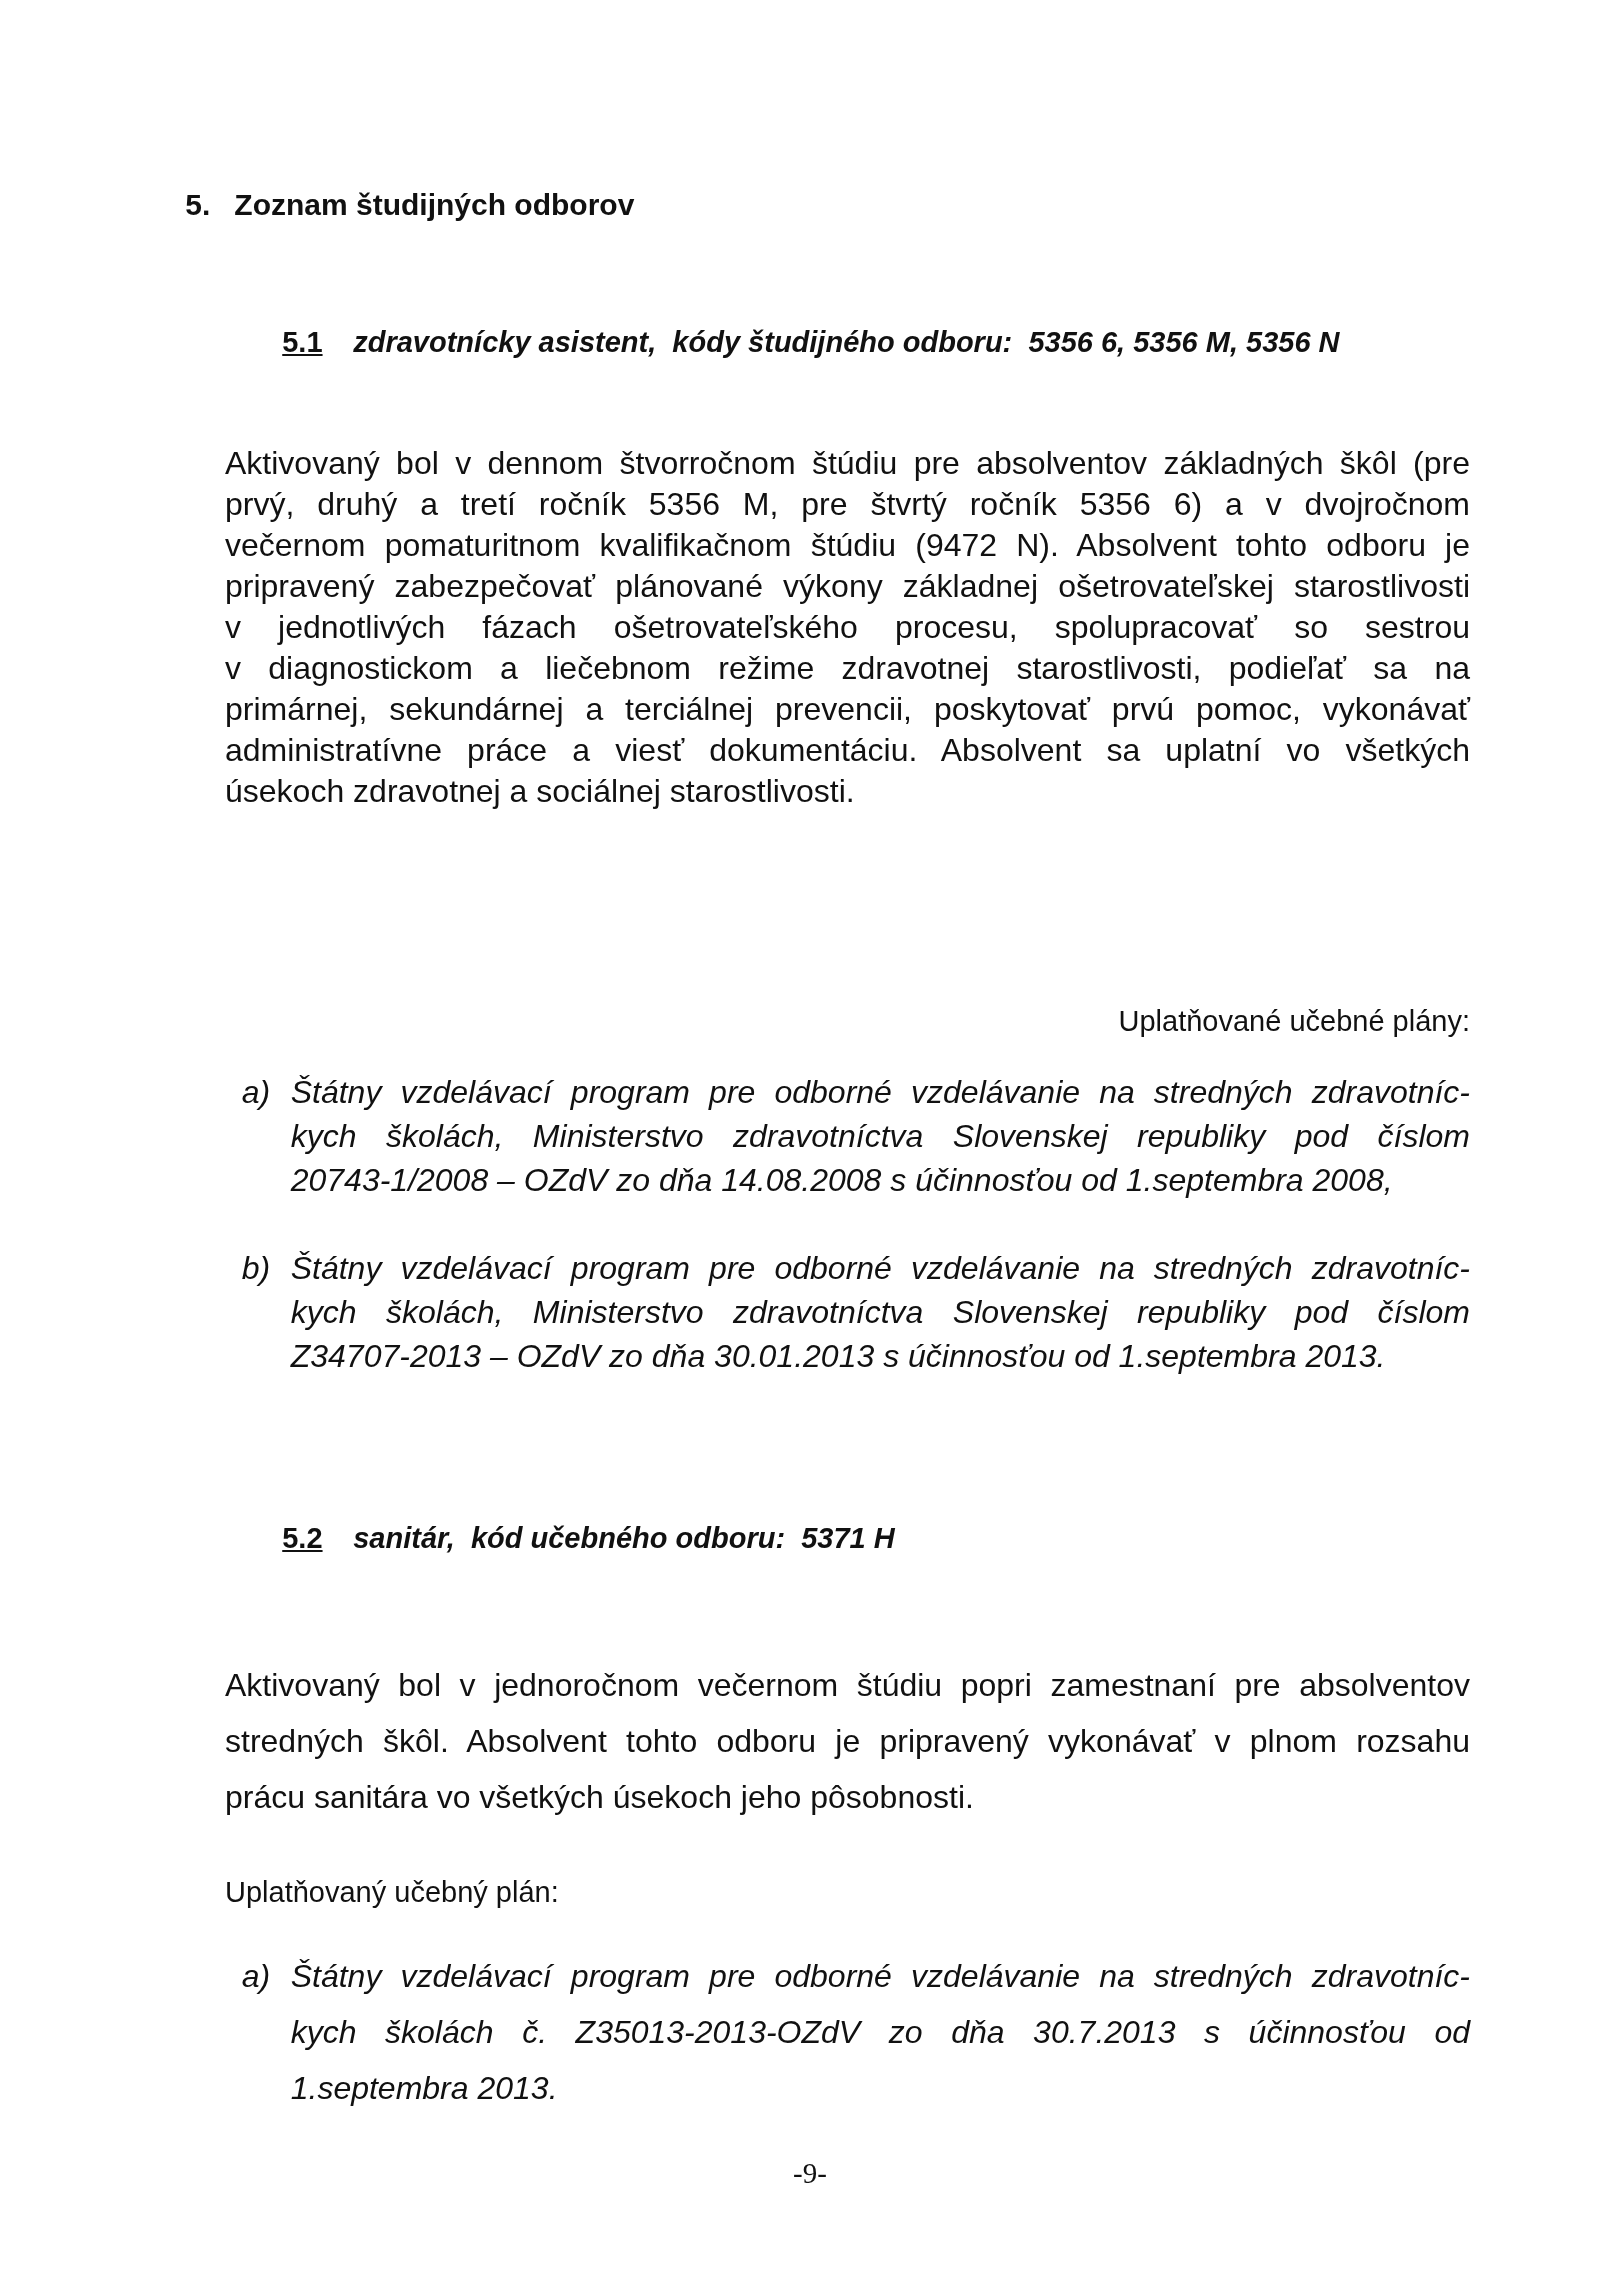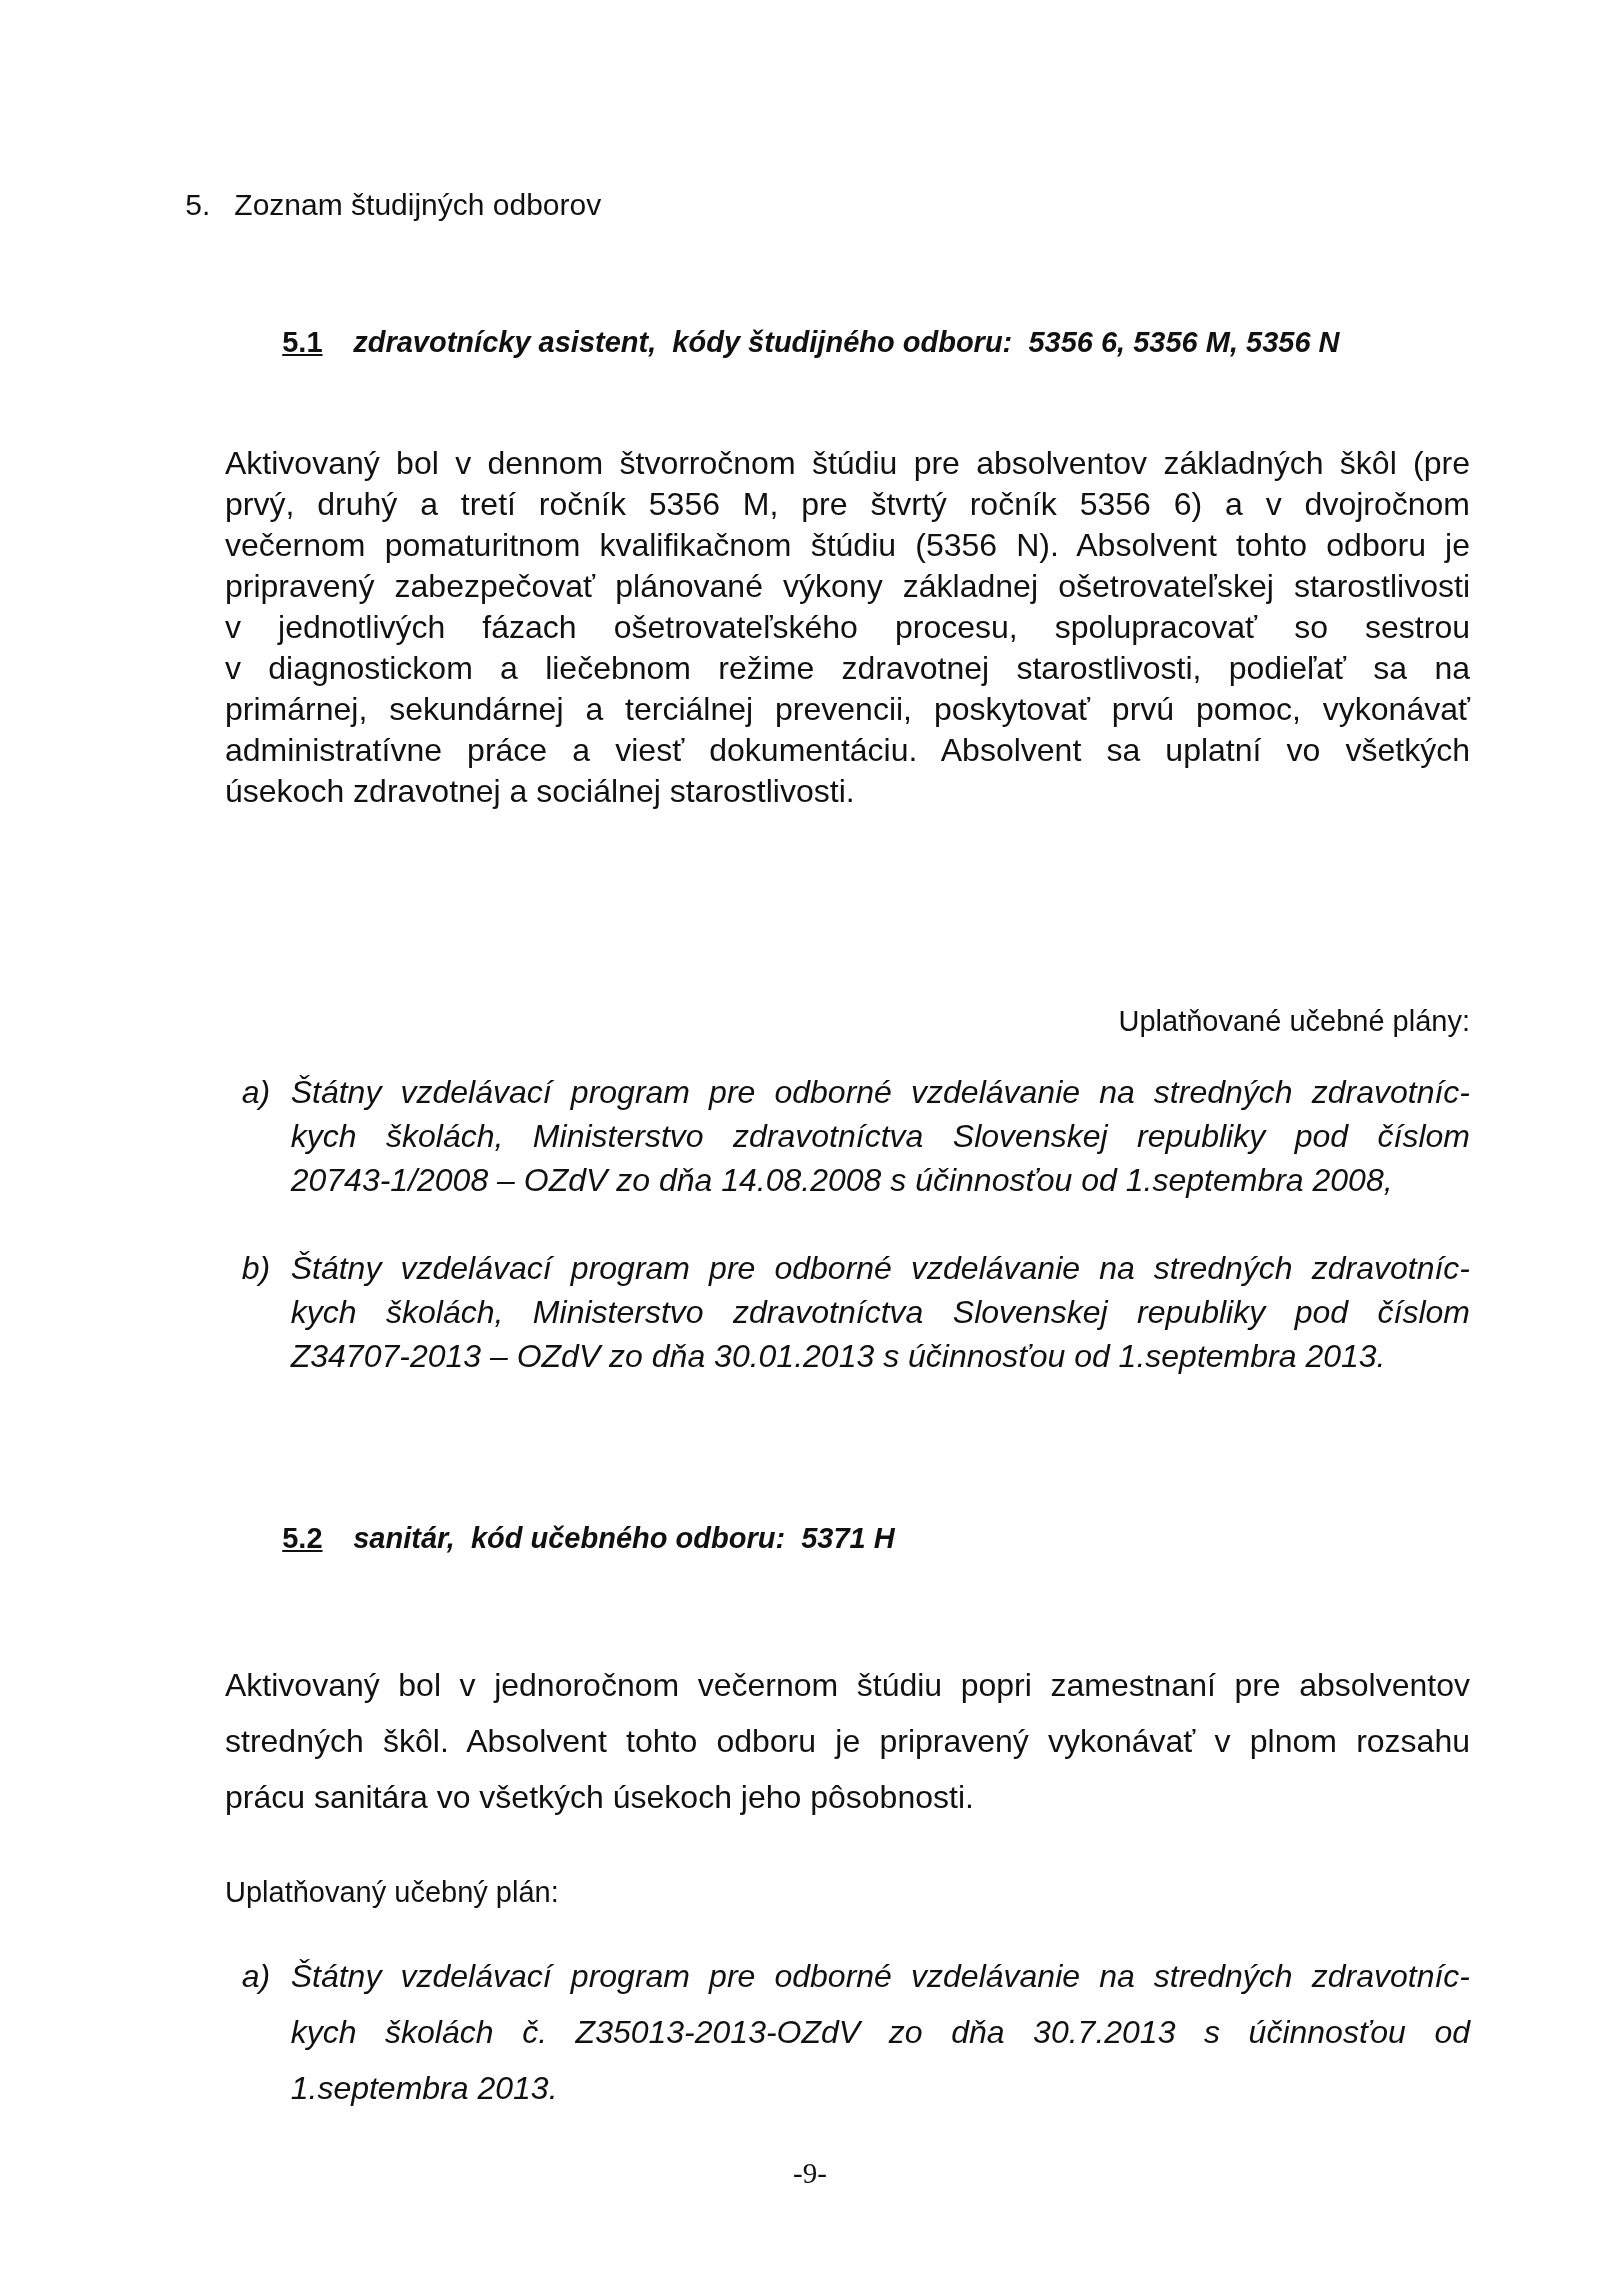--- a/index.html
+++ b/index.html
@@ -8,21 +8,21 @@
     width:1620px; height:2293px;
     background:#ffffff;
     color:#111111;
     font-family:"Liberation Sans", sans-serif;
     padding-top:155px;
     box-sizing:border-box;
     overflow:hidden;
   }
   .h1 {
     margin-left:152px;
-    font-size:30px; font-weight:normal; line-height:33px;
+    font-size:30px; font-weight:bold; line-height:33px;
     white-space:pre-wrap;
   }
   .h1-num { display:inline-block; width:49px; }
   .sub {
     margin-left:250px; margin-top:39px;
     font-size:29px; font-weight:bold; line-height:33px;
     white-space:pre-wrap;
   }
   .sub-num { display:inline-block; width:71px; font-style:normal;text-decoration:underline; }
   .sub-title { font-style:italic; }
@@ -67,21 +67,21 @@
     <span class="h1-num">5.</span><span>Zoznam študijných odborov</span>
   </div>
 
   <div class="sub">
     <span class="sub-num">5.1</span><span class="sub-title">zdravotnícky asistent,  kódy študijného odboru:  5356 6, 5356 M, 5356 N</span>
   </div>
 
   <div class="para p51">
       <div class="tline">Aktivovaný bol v dennom štvorročnom štúdiu pre absolventov základných škôl (pre</div>
       <div class="tline">prvý, druhý a tretí ročník 5356 M, pre štvrtý ročník 5356 6) a v dvojročnom</div>
-      <div class="tline">večernom pomaturitnom kvalifikačnom štúdiu (5356 N). Absolvent tohto odboru je</div>
+      <div class="tline">večernom pomaturitnom kvalifikačnom štúdiu (9472 N). Absolvent tohto odboru je</div>
       <div class="tline">pripravený zabezpečovať plánované výkony základnej ošetrovateľskej starostlivosti</div>
       <div class="tline">v jednotlivých fázach ošetrovateľského procesu, spolupracovať so sestrou</div>
       <div class="tline">v diagnostickom a liečebnom režime zdravotnej starostlivosti, podieľať sa na</div>
       <div class="tline">primárnej, sekundárnej a terciálnej prevencii, poskytovať prvú pomoc, vykonávať</div>
       <div class="tline">administratívne práce a viesť dokumentáciu. Absolvent sa uplatní vo všetkých</div>
       <div class="tline tlast">úsekoch zdravotnej a sociálnej starostlivosti.</div>
     </div>
 
   <div class="label label51">Uplatňované učebné plány:</div>
 

